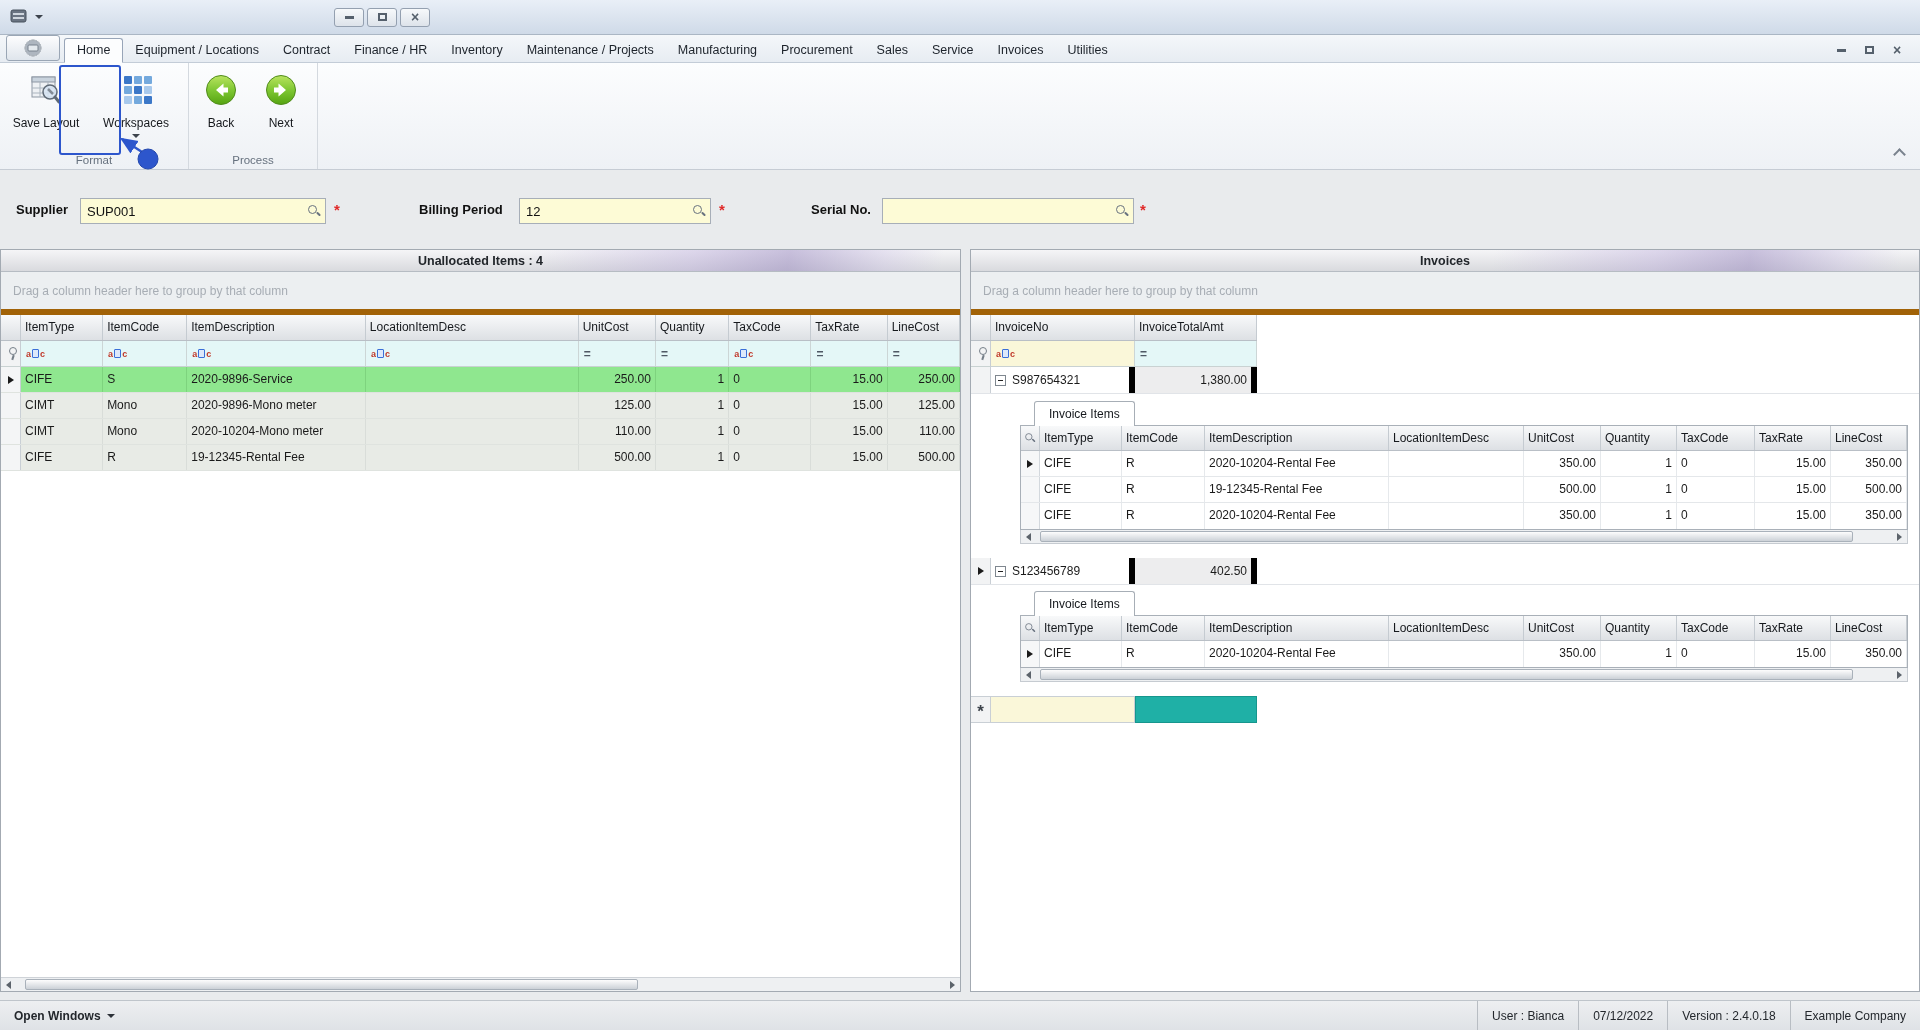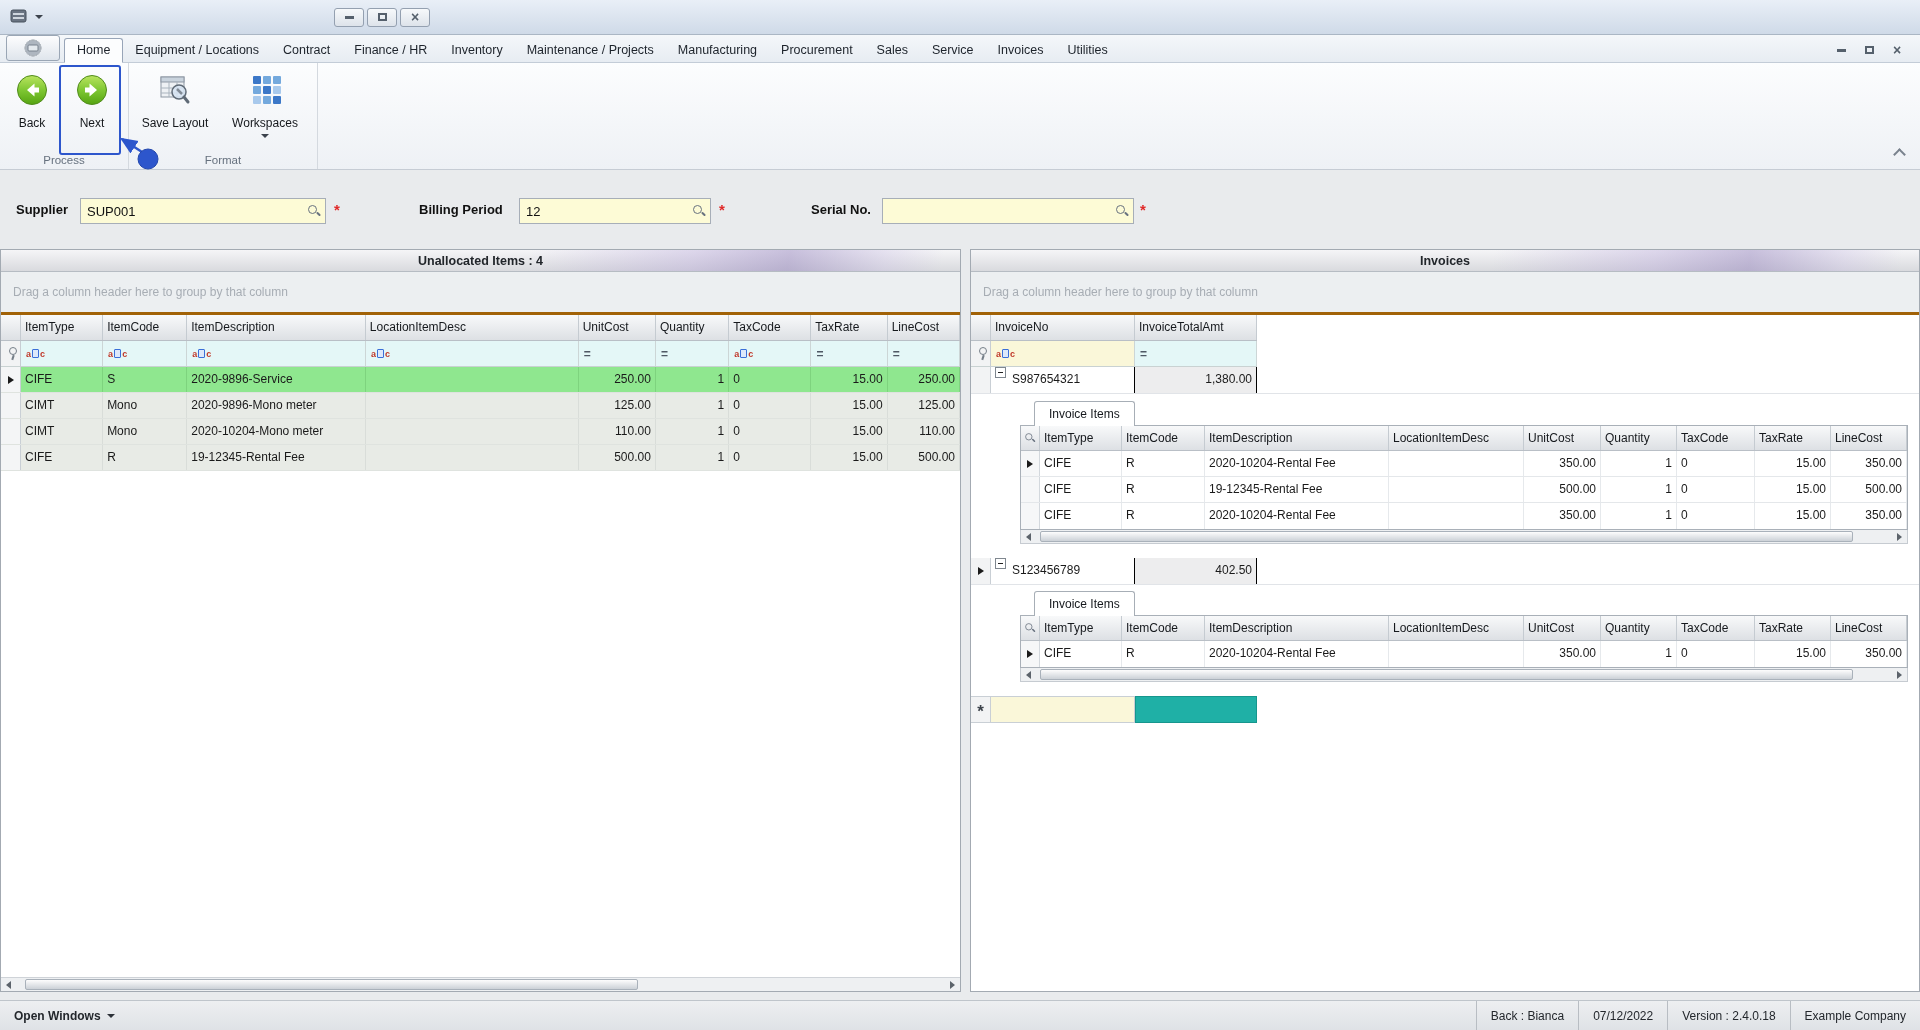--- a/index.html
+++ b/index.html
@@ -55,21 +55,21 @@
   .input-mag{position:absolute;right:5px;top:6px;}
   .req{position:absolute;top:31px;color:#e02828;font-weight:bold;font-size:15px;}
 
   
   .panel{position:absolute;background:#c4b5fd;border:1px solid #a3aab2;display:flex;flex-direction:column;overflow:hidden;}
   .phead{height:22px;line-height:22px;text-align:center;font-weight:bold;font-size:12.5px;color:#22262b;
          background:
            linear-gradient(100deg, rgba(255,255,255,0) 55%, rgba(167,146,210,.30) 72%, rgba(128,106,178,.38) 82%, rgba(190,175,225,.25) 92%, rgba(255,255,255,0) 98%),
            linear-gradient(#f5f5f7,#d9dade);
          border-bottom:1px solid #b6bcc3;flex:none;}
-  .groupby{height:43px;background:#eceff1;border-bottom:3px solid #a16207;color:#a7adb4;font-size:12px;
+  .groupby{height:43px;background:#eceff1;border-bottom:6px solid #a16207;color:#a7adb4;font-size:12px;
            display:flex;align-items:center;padding-left:12px;flex:none;}
   .gridbody{flex:1;overflow:hidden;background:#fff;position:relative;}
 
   
   .ghead{display:flex;height:26px;background:linear-gradient(#f8f9fa,#dde0e4);border-bottom:1px solid #b9bfc6;flex:none;}
   .hcell{border-right:1px solid #c5cbd1;padding:0 4px;line-height:25px;font-size:12px;color:#16191d;
          white-space:nowrap;overflow:hidden;display:flex;align-items:center;gap:3px;}
   .gfilter{display:flex;height:26px;flex:none;}
   .fcell{border-right:1px solid #ccd6d6;border-bottom:1px solid #c9d2d2;display:flex;align-items:center;padding-left:5px;}
   .f-cyan{background:#e4f7f7;}
@@ -98,21 +98,21 @@
   .newrow-star::before{content:"*";font-size:17px;font-weight:bold;color:#3c424a;line-height:10px;position:relative;top:3px;}
 
   
   .lc0{width:84px;} .lc1{width:86px;} .lc2{width:183px;} .lc3{width:218px;} .lc4{width:79px;}
   .lc5{width:75px;} .lc6{width:84px;} .lc7{width:78px;} .lc8{width:74px;}
 
   
   .rc0{width:144px;} .rc1{width:122px;}
   .mrow{display:flex;height:27px;border-bottom:1px solid #e1e4e8;background:#fff;align-items:stretch;}
   .mrow .c-ind{background:#f2f3f4;border-right:1px solid #c9cfd5;}
-  .mrow .cell{display:flex;align-items:flex-start;border-right:1px solid #000000;}
+  .mrow .cell{display:flex;align-items:center;border-right:6px solid #000000;}
   .total-cell{background:#ededee;justify-content:flex-end;padding-left:33px;}
   .nrow{display:flex;height:27px;margin-top:14px;}
   .nrow .c-ind{background:#f2f3f4;border:1px solid #c9cfd5;border-left:none;}
   .nr-yellow{background:#faf7d9;border:1px solid #c9cfd5;border-left:none;}
   .nr-teal{background:#1fb0a6;border:1px solid #16968d;}
 
   
   .detail{margin-left:49px;margin-top:7px;}
   .dtab-strip{height:25px;padding-left:14px;position:relative;z-index:2;}
   .dtab{display:inline-block;height:25px;line-height:24px;padding:0 14px;background:#fff;border:1px solid #a7aeb6;
@@ -214,41 +214,20 @@
           <span class="g-restore"></span>
         </span>
       <span class="mglyph">
           <span class="g-close"></span>
         </span>
     </div>
   </div>
 
   <div class="ribbon">
     <div class="rgroup">
-      <div class="rbtn w-back">
-        <span>
-          <svg width="38" height="38">
-              <circle cx="19" cy="19" r="14.5" fill="url(#ggrad)" stroke="#518c1d"></circle>
-              <path d="M21.5,12.5 L14,19 L21.5,25.5 L21.5,21.5 L26,21.5 L26,16.5 L21.5,16.5 Z" fill="#ffffff"></path>
-            </svg>
-        </span>
-        <span class="rbtn-label">Back</span>
-      </div>
-      <div class="rbtn w-next">
-        <span>
-          <svg width="38" height="38">
-              <circle cx="19" cy="19" r="14.5" fill="url(#ggrad)" stroke="#518c1d"></circle>
-              <path d="M16.5,12.5 L24,19 L16.5,25.5 L16.5,21.5 L12,21.5 L12,16.5 L16.5,16.5 Z" fill="#ffffff"></path>
-            </svg>
-        </span>
-        <span class="rbtn-label">Next</span>
-      </div>
-      <div class="rgroup-label">Process</div>
-    </div>
-    <div class="rgroup">
       <div class="rbtn w-save">
         <span>
           <svg width="36" height="38">
             <rect x="4" y="6" width="23" height="20" fill="#eef1f4" stroke="#8d97a3"></rect>
             <rect x="4" y="6" width="23" height="5" fill="#c9d3dd" stroke="#8d97a3"></rect>
             <line x1="12" y1="11" x2="12" y2="26" stroke="#aab4be"></line>
               <line x1="20" y1="11" x2="20" y2="26" stroke="#aab4be"></line>
             <line x1="4" y1="17" x2="27" y2="17" stroke="#aab4be"></line>
               <line x1="4" y1="22" x2="27" y2="22" stroke="#aab4be"></line>
             <circle cx="22" cy="21" r="7" fill="rgba(214,228,242,0.85)" stroke="#5f6a76" stroke-width="1.5"></circle>
@@ -269,20 +248,41 @@
               <rect x="26" y="15" width="8" height="8" rx="1" fill="#a8c9ec"></rect>
             <rect x="6" y="25" width="8" height="8" rx="1" fill="#a8c9ec"></rect>
               <rect x="16" y="25" width="8" height="8" rx="1" fill="#74a9dd"></rect>
               <rect x="26" y="25" width="8" height="8" rx="1" fill="#3c78c8"></rect>
           </svg>
         </span>
         <span class="rbtn-label">Workspaces</span>
         <span class="tri-down" style="border-top-color:#3c434c"></span>
       </div>
       <div class="rgroup-label">Format</div>
+    </div>
+    <div class="rgroup">
+      <div class="rbtn w-back">
+        <span>
+          <svg width="38" height="38">
+              <circle cx="19" cy="19" r="14.5" fill="url(#ggrad)" stroke="#518c1d"></circle>
+              <path d="M21.5,12.5 L14,19 L21.5,25.5 L21.5,21.5 L26,21.5 L26,16.5 L21.5,16.5 Z" fill="#ffffff"></path>
+            </svg>
+        </span>
+        <span class="rbtn-label">Back</span>
+      </div>
+      <div class="rbtn w-next">
+        <span>
+          <svg width="38" height="38">
+              <circle cx="19" cy="19" r="14.5" fill="url(#ggrad)" stroke="#518c1d"></circle>
+              <path d="M16.5,12.5 L24,19 L16.5,25.5 L16.5,21.5 L12,21.5 L12,16.5 L16.5,16.5 Z" fill="#ffffff"></path>
+            </svg>
+        </span>
+        <span class="rbtn-label">Next</span>
+      </div>
+      <div class="rgroup-label">Process</div>
     </div>
     <div class="ann-box"></div>
     <svg class="ann-svg" width="230" height="120">
       <line x1="142" y1="89" x2="122" y2="76" stroke="#2d56cc" stroke-width="2.5" marker-end="url(#annArrow)"></line>
       <circle cx="148" cy="96" r="10" fill="#2d56cc" stroke="#2448ad"></circle>
     </svg>
     <div class="ribbon-chevron"></div>
   </div>
 
   <div class="formrow">
@@ -601,20 +601,20 @@
       </div>
     </div>
   </div>
 
   <div class="statusbar">
     <div class="sb-left">
       <span>Open Windows</span>
       <span class="tri-down" style="border-top-color:#2c3138"></span>
     </div>
     <div class="sb-right">
-      <div class="sb-item">Back : Bianca</div>
+      <div class="sb-item">User : Bianca</div>
       <div class="sb-item">07/12/2022</div>
       <div class="sb-item">Version : 2.4.0.18</div>
       <div class="sb-item">Example Company</div>
     </div>
   </div>
 
 </div>
 
 </body></html>

